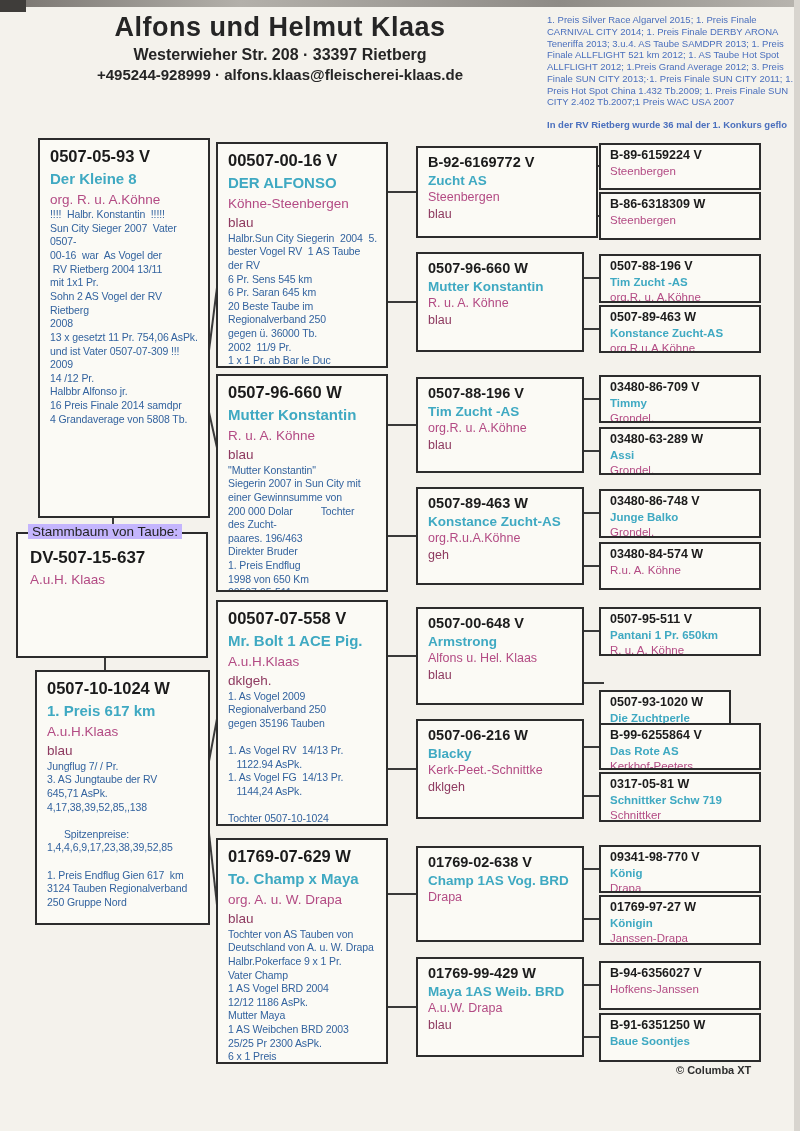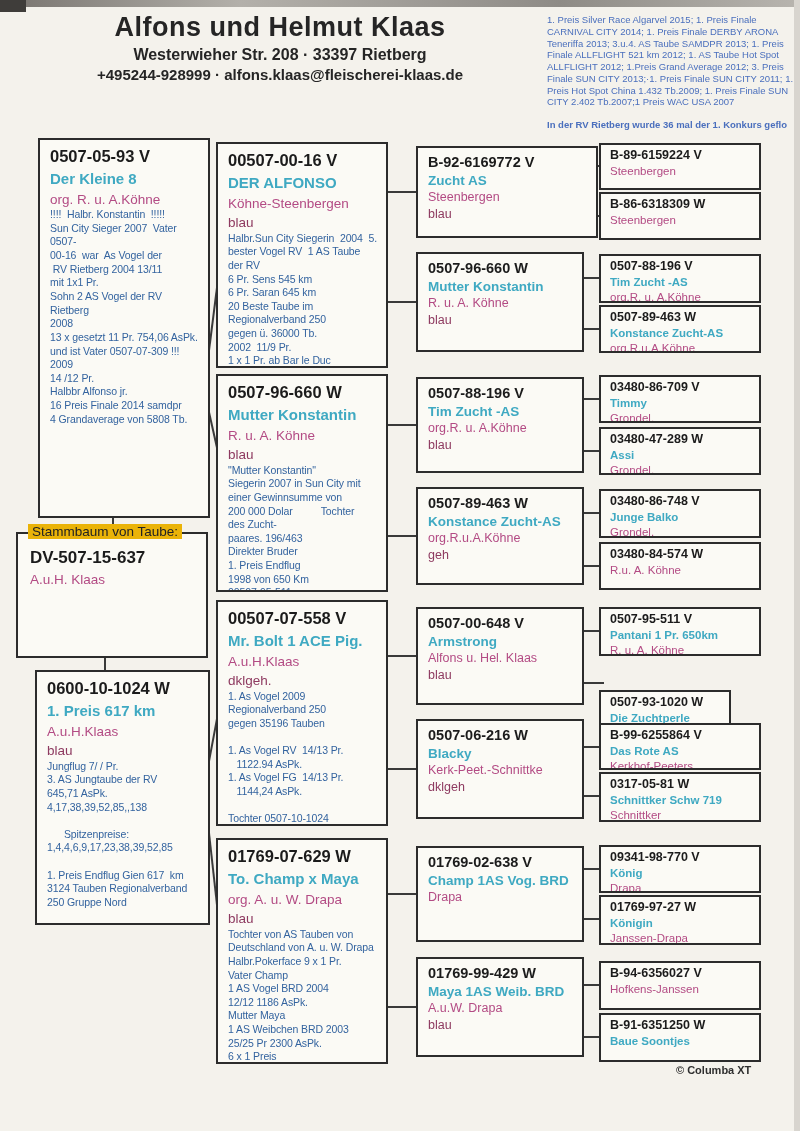--- a/index.html
+++ b/index.html
@@ -45,21 +45,21 @@
   .g3 .pname{font-size:13.5px;line-height:1.3;}
   .g3 .pbreeder{font-size:12.5px;line-height:1.35;}
   .g3 .pcolor{font-size:12.5px;line-height:1.35;}
 
   .g4 .ring{font-size:12.5px;line-height:1.25;}
   .g4 .pname{font-size:11.5px;line-height:1.3;}
   .g4 .pbreeder{font-size:11.5px;line-height:1.3;}
 
   .subject-box{position:absolute;left:16px;top:532px;width:192px;height:126px;
     border:2px solid #2c2c2c;background:#fbfaf5;box-sizing:border-box;padding:14px 8px 4px 12px;}
-  .subject-legend{position:absolute;left:10px;top:-10px;background:#eab308;padding:0 4px;
+  .subject-legend{position:absolute;left:10px;top:-10px;background:#c4b5fd;padding:0 4px;
     font-size:13.5px;color:#222;white-space:nowrap;}
   .subject-ring{font-size:17px;font-weight:bold;color:#1b1b1b;}
   .subject-breeder{font-size:13.5px;color:#b34b84;margin-top:4px;}
 
   .copyright{position:absolute;left:676px;top:1064px;font-size:11px;font-weight:bold;color:#2e2e2e;}
 </style>
 </head>
 <body>
 
 <div class="scan-topbar"></div>
@@ -130,21 +130,21 @@
 4 Grandaverage von 5808 Tb.</div>
 </div>
 
 <div class="subject-box">
   <div class="subject-legend">Stammbaum von Taube:</div>
   <div class="subject-ring">DV-507-15-637</div>
   <div class="subject-breeder">A.u.H. Klaas</div>
 </div>
 
 <div class="pbox g12" style="left:35px;top:670px;width:175px;height:255px">
-  <div class="ring">0600-10-1024 W</div>
+  <div class="ring">0507-10-1024 W</div>
   <div class="pname">1. Preis  617 km</div>
   <div class="pbreeder">A.u.H.Klaas</div>
   <div class="pcolor">blau</div>
   <div class="pnotes">Jungflug 7/ / Pr.
 3. AS Jungtaube der RV
 645,71 AsPk.
 4,17,38,39,52,85,,138
 
       Spitzenpreise:
 1,4,4,6,9,17,23,38,39,52,85
@@ -282,21 +282,21 @@
   <div class="ring">0507-89-463 W</div>
   <div class="pname">Konstance Zucht-AS</div>
   <div class="pbreeder">org.R.u.A.Köhne</div>
 </div>
 <div class="pbox g4" style="left:599px;top:375px;width:162px;height:48px">
   <div class="ring">03480-86-709 V</div>
   <div class="pname">Timmy</div>
   <div class="pbreeder">Grondel.</div>
 </div>
 <div class="pbox g4" style="left:599px;top:427px;width:162px;height:48px">
-  <div class="ring">03480-47-289 W</div>
+  <div class="ring">03480-63-289 W</div>
   <div class="pname">Assi</div>
   <div class="pbreeder">Grondel.</div>
 </div>
 <div class="pbox g4" style="left:599px;top:489px;width:162px;height:49px">
   <div class="ring">03480-86-748 V</div>
   <div class="pname">Junge Balko</div>
   <div class="pbreeder">Grondel.</div>
 </div>
 <div class="pbox g4" style="left:599px;top:542px;width:162px;height:48px">
   <div class="ring">03480-84-574 W</div>

